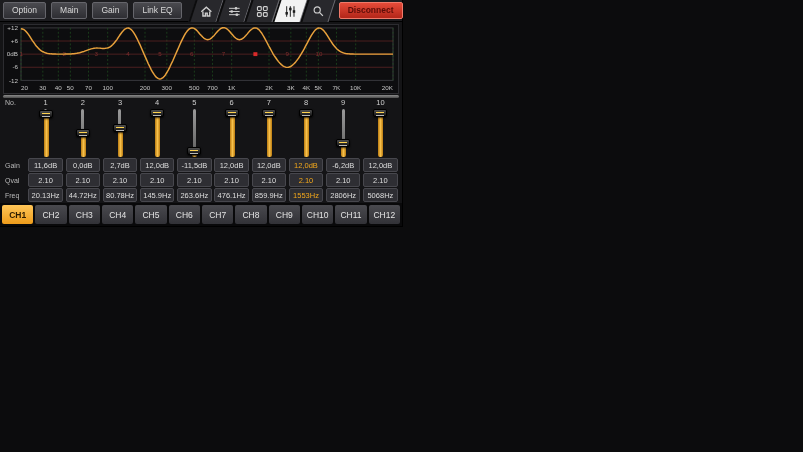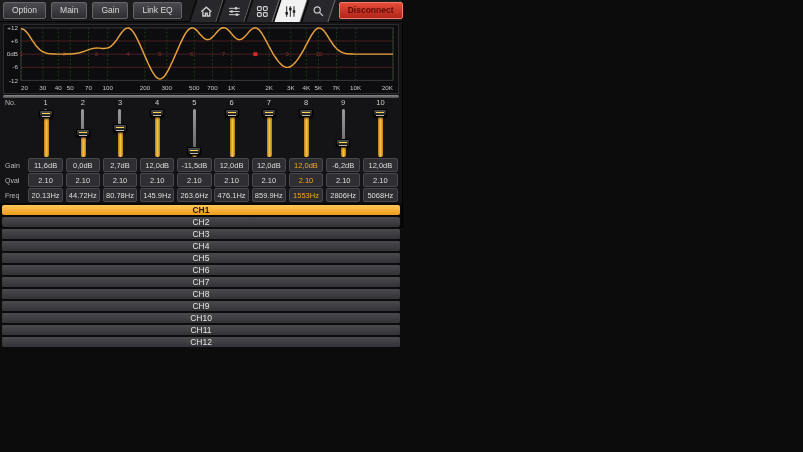--- a/index.html
+++ b/index.html
@@ -60,21 +60,21 @@
   .fhandle { position:absolute; left:50%; transform:translateX(-50%); width:16px; height:9px;
              background:linear-gradient(#505050,#101010); border:1px solid #000; border-radius:2px;
              box-shadow:0 1px 2px rgba(0,0,0,.8); }
   .fhandle::after { content:""; position:absolute; left:2px; right:2px; top:2px; height:1px;
                     background:#ffd34e; box-shadow:0 3px 0 #b9b9b9; }
   .fdot { width:6px; height:6px; border-radius:50%; background:#4c4c52; }
   .fdot.on { background:#f2a71b; }
 
   
   .chbar { position:absolute; left:0; right:0; bottom:0; height:23px; background:#09090a;
-           display:flex; gap:2px; padding:2px;flex-direction:column; }
+           display:flex; gap:2px; padding:2px; }
   .chtab { flex:1; background:linear-gradient(#49494e,#323237); border-radius:2px; display:flex;
            align-items:center; justify-content:center; font-size:8.5px; color:#e4e4e4; cursor:pointer; white-space:nowrap; }
   .chtab.active { background:linear-gradient(#ffc658,#ee9c1b); color:#2c1b00; font-weight:bold; }
 
   
   .igroup { display:flex; flex-direction:column; align-items:stretch; padding-top:5px;
             border-right:1px solid #29292d; overflow:hidden; }
   .igroup:last-child { border-right:none; }
   .irow { display:flex; justify-content:space-around; margin-top:3px; }
 

